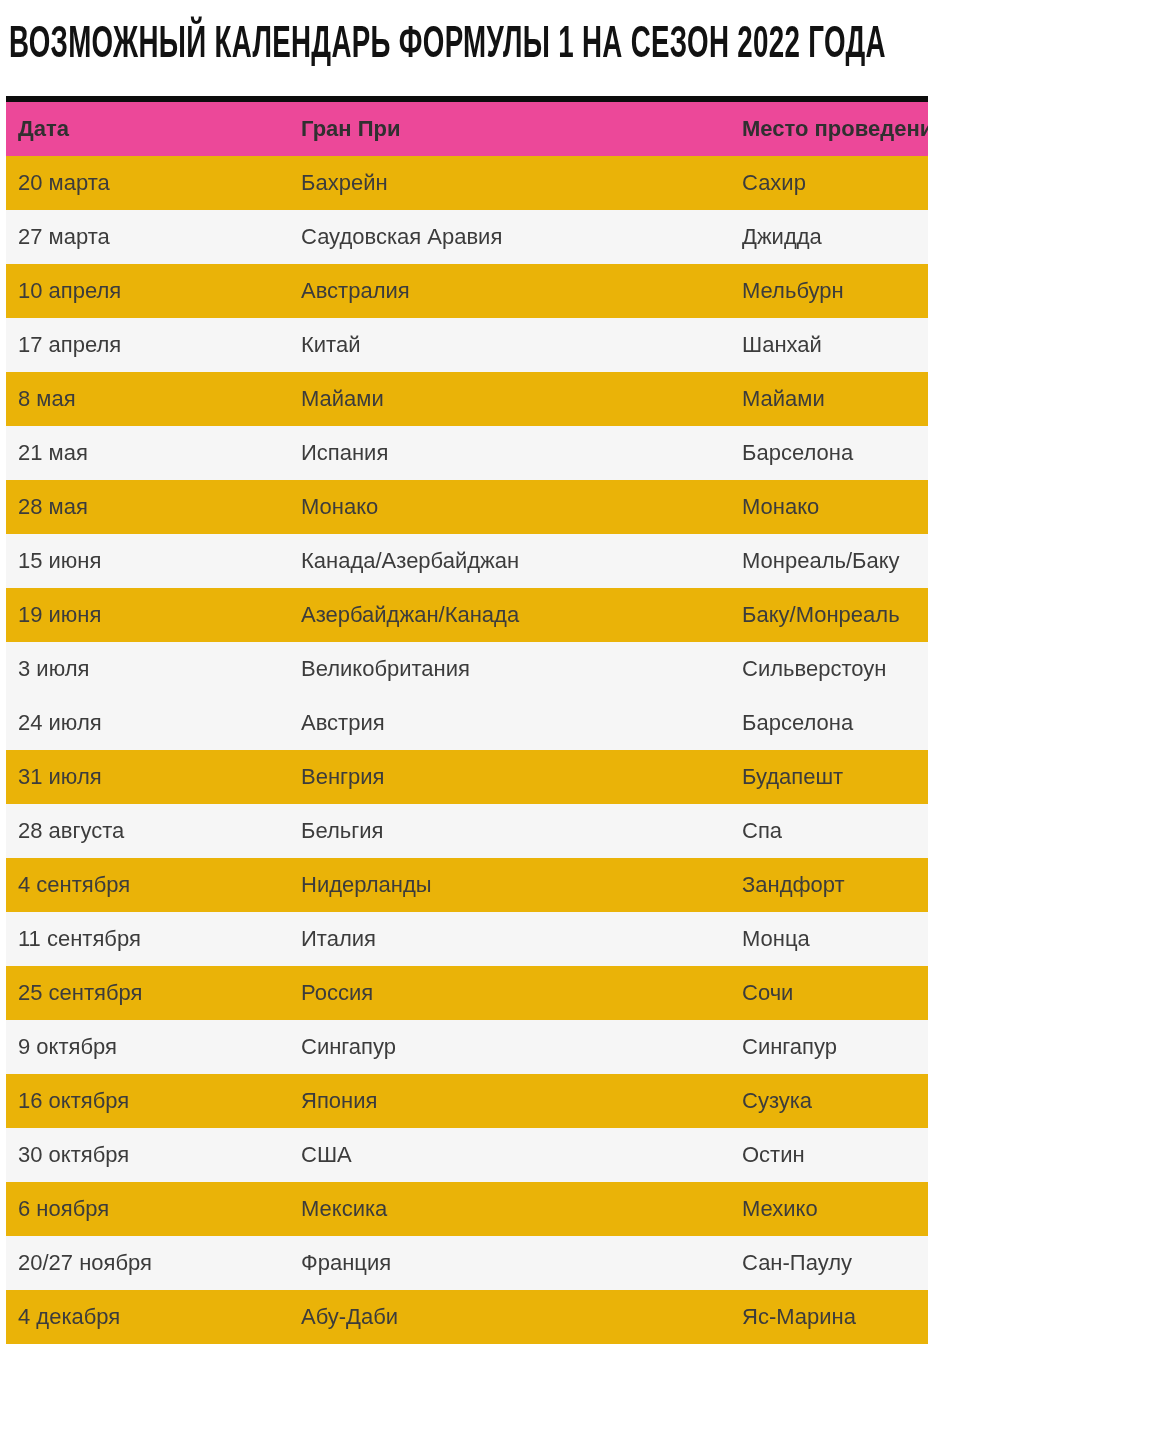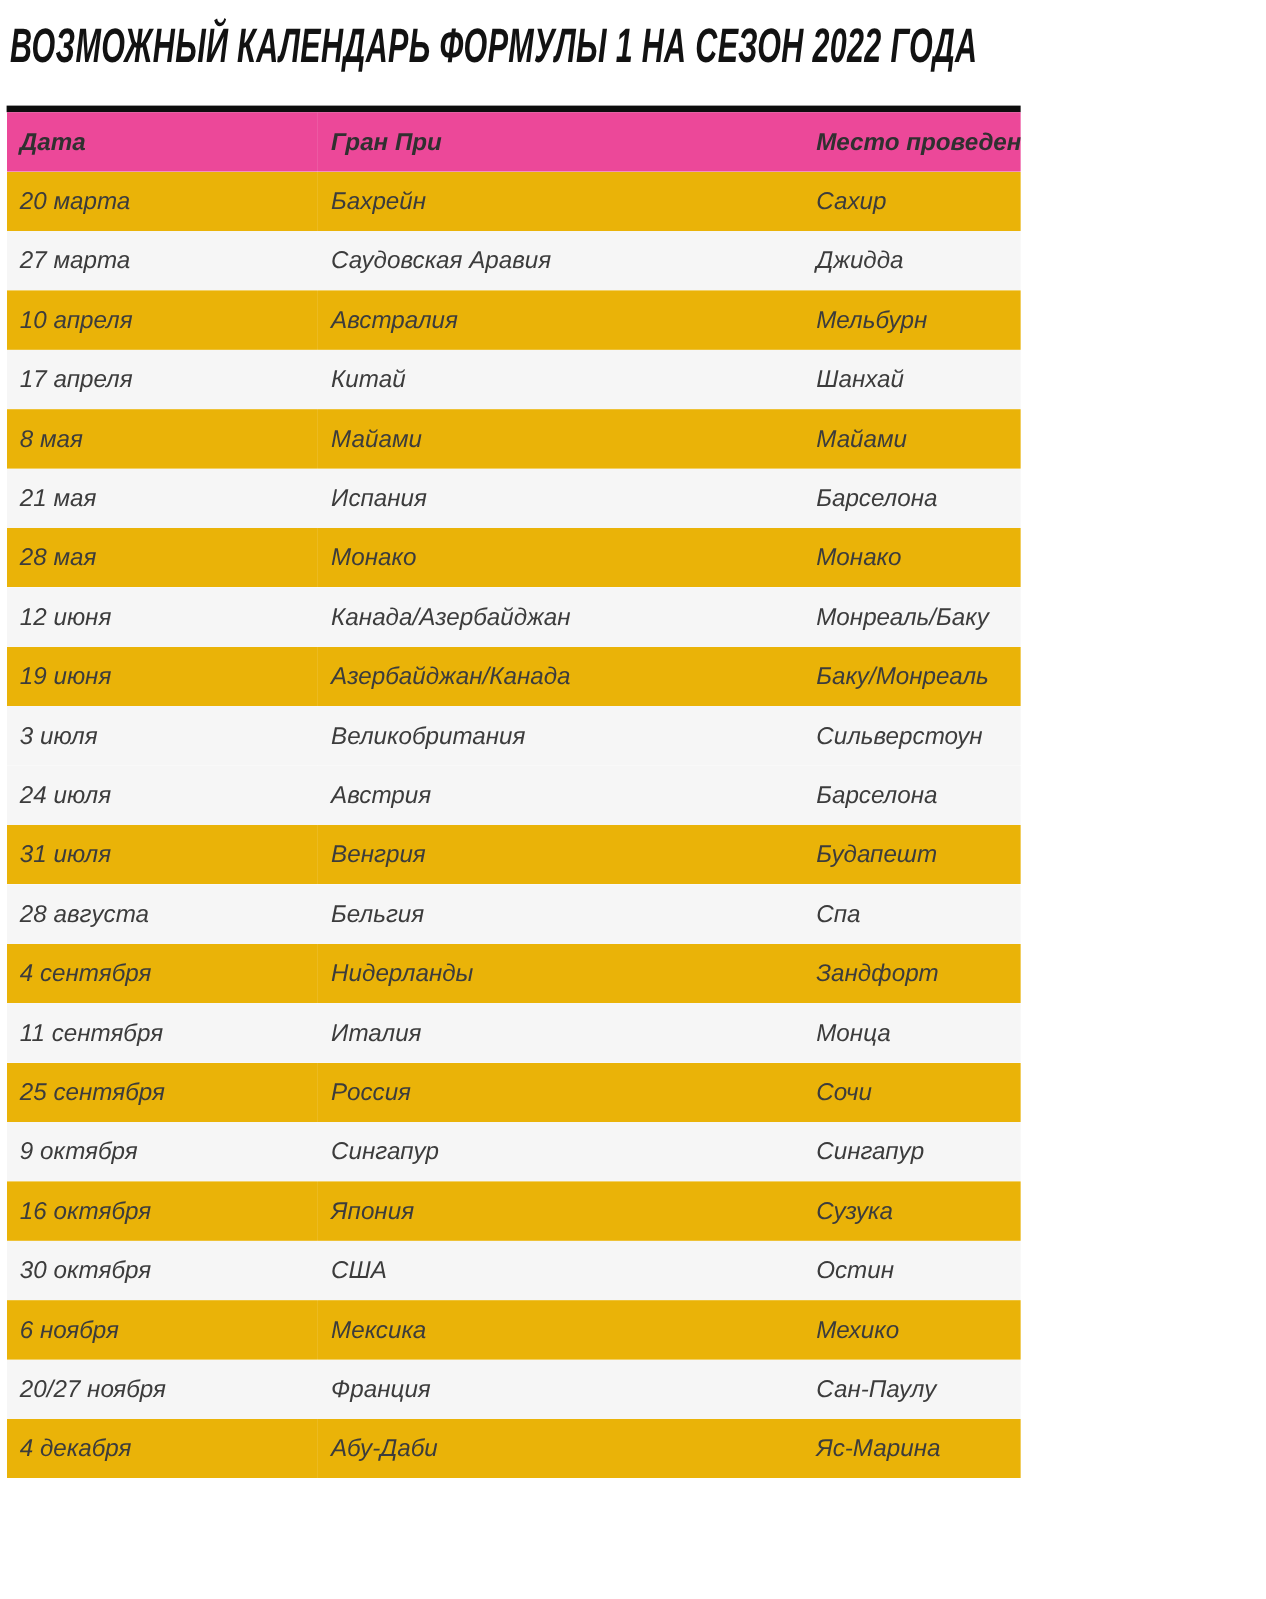--- a/index.html
+++ b/index.html
@@ -8,21 +8,20 @@
     padding: 0;
     background: #ffffff;
     font-family: "Liberation Sans", sans-serif;
   }
   .page {
     position: relative;
     width: 928px;
     height: 1454px;
     background: #ffffff;
     overflow: hidden;
-    font-style: italic;
   }
   .title-wrap {
     padding: 20px 0 0 9px;
     height: 96px;
   }
   .page-title {
     margin: 0;
     font-size: 44px;
     line-height: 1.0;
     font-weight: 700;
@@ -122,21 +121,21 @@
           <td>21 мая</td>
           <td>Испания</td>
           <td>Барселона</td>
         </tr>
         <tr>
           <td>28 мая</td>
           <td>Монако</td>
           <td>Монако</td>
         </tr>
         <tr class="alt">
-          <td>12 июня</td>
+          <td>15 июня</td>
           <td>Канада/Азербайджан</td>
           <td>Монреаль/Баку</td>
         </tr>
         <tr>
           <td>19 июня</td>
           <td>Азербайджан/Канада</td>
           <td>Баку/Монреаль</td>
         </tr>
         <tr class="alt">
           <td>3 июля</td>

